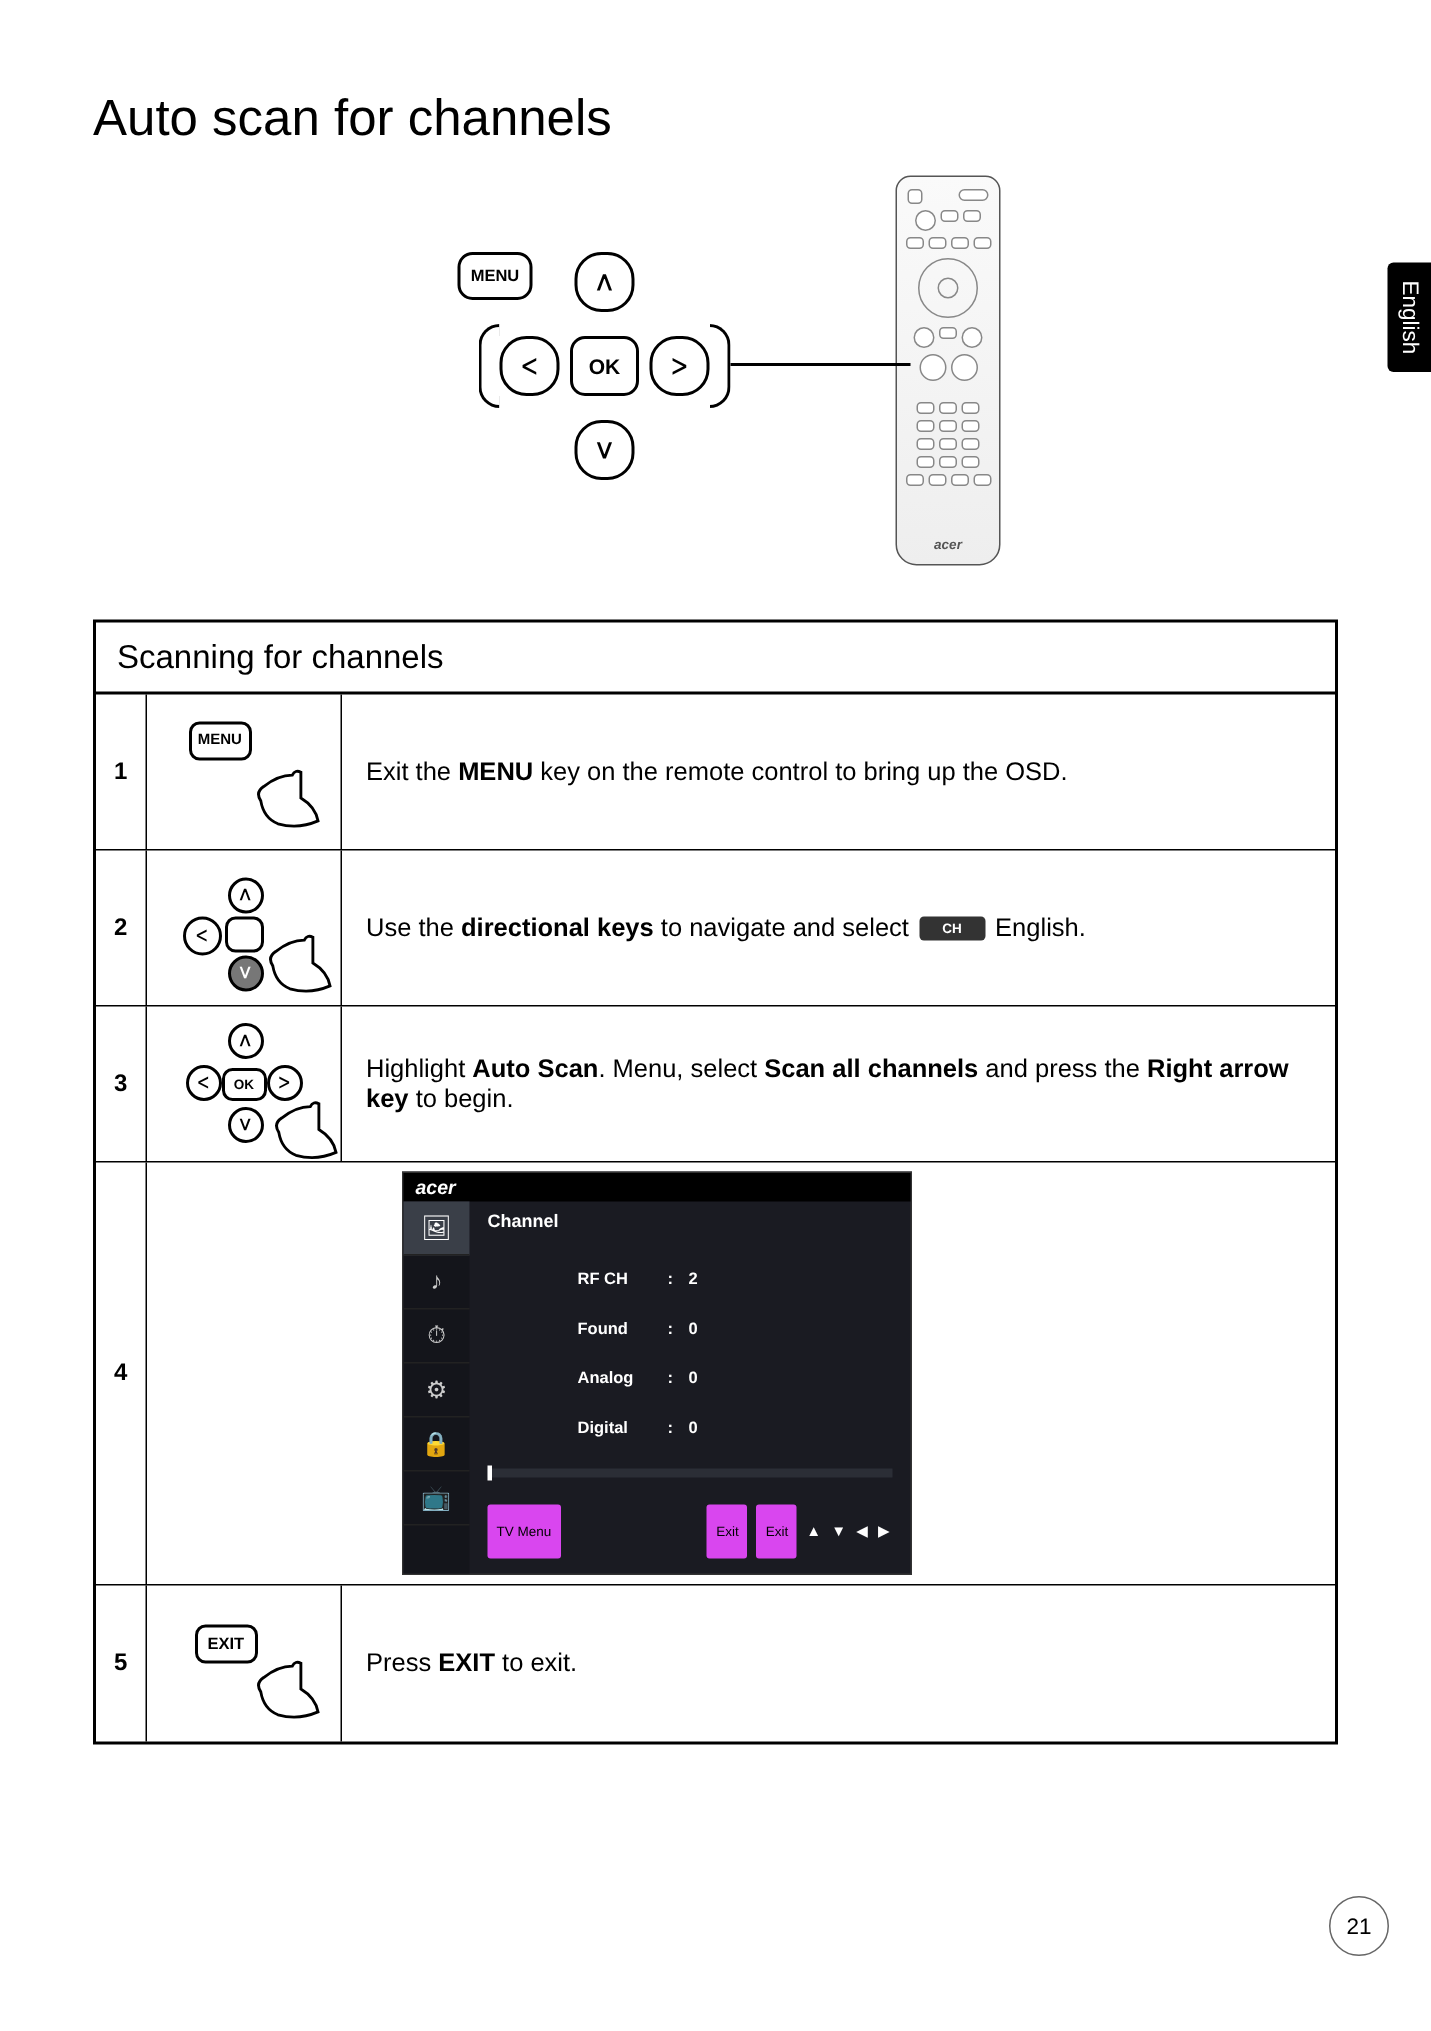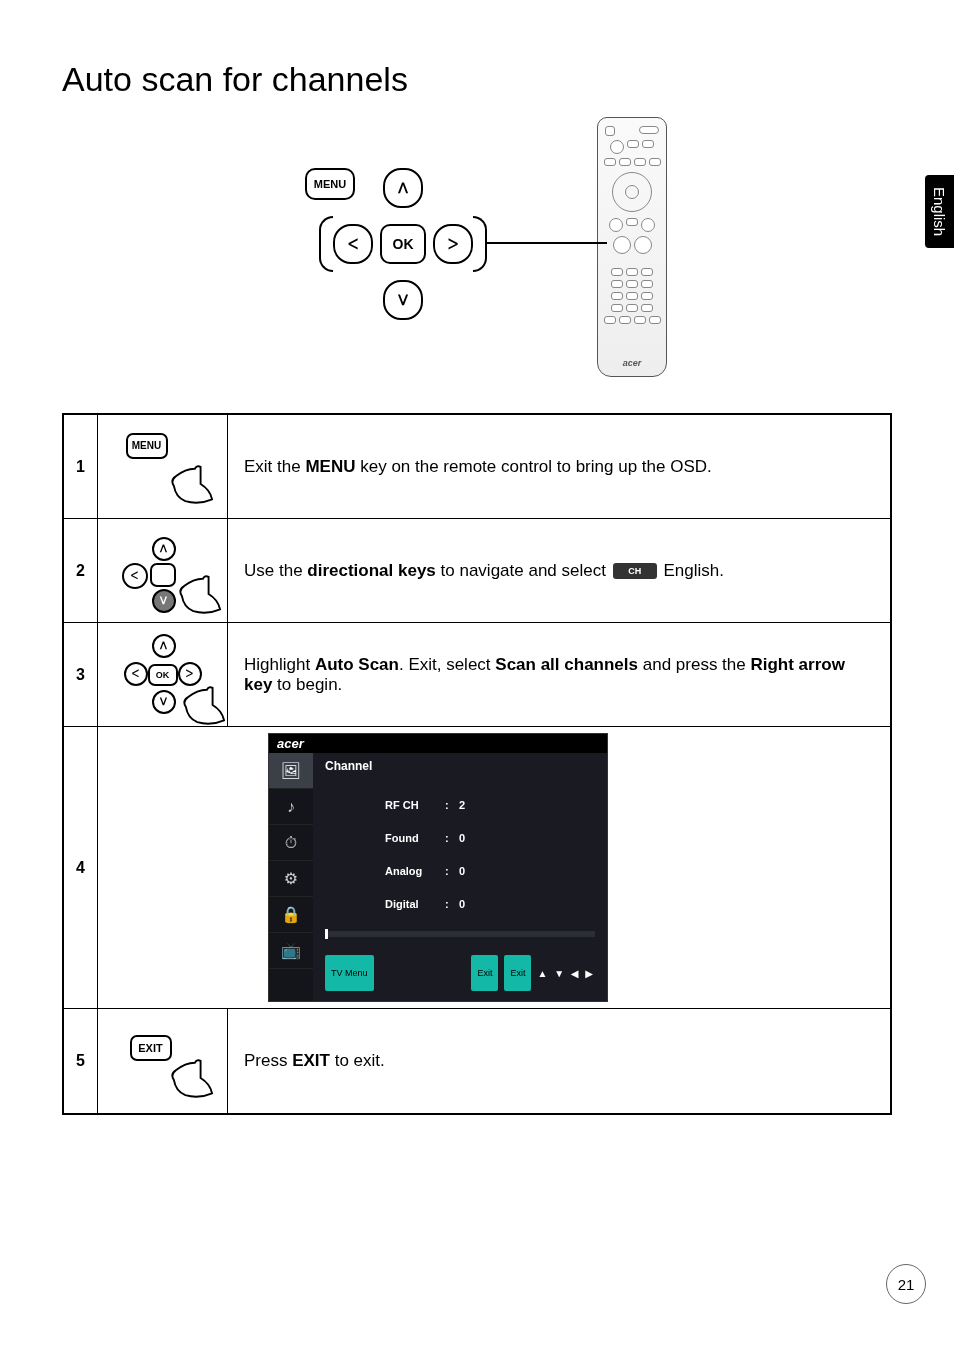--- a/index.html
+++ b/index.html
@@ -210,21 +210,21 @@
   .osd-icon.sel { background:#3a3f48; color:#fff; }
   .osd-main { flex:1; padding:6px 12px 10px 12px; }
   .osd-title { font-size:12px; font-weight:600; margin-bottom:26px; }
   .osd-field { display:flex; font-size:11px; font-weight:700; color:#fff; margin:21px 0; }
   .osd-field .lbl { width:60px; }
   .osd-field .colon { width:14px; }
   .osd-field .val { }
   .osd-bar { height:6px; background:#2b2e36; margin:6px 0 18px 0; position:relative; }
   .osd-bar::after { content:""; position:absolute; left:0; top:-2px; width:3px; height:10px; background:#fff; }
   .osd-footer { display:flex; align-items:center; gap:6px; font-size:10px; }
-  .osd-fbtn { background:#14b8a6; color:#000; padding:13px 6px; border-radius:2px; font-size:9px; }
+  .osd-fbtn { background:#d946ef; color:#000; padding:13px 6px; border-radius:2px; font-size:9px; }
   .osd-arrows { margin-left:auto; letter-spacing:2px; }
 
   .ch-icon {
     display:inline-flex; width:44px; height:16px;
     background:#333; color:#fff; border-radius:3px;
     align-items:center; justify-content:center;
     font-size:9px; font-weight:700; vertical-align:middle;
     margin:0 2px;
   }
 </style>
@@ -303,20 +303,21 @@
           <div class="rbtn"></div>
           <div class="rbtn"></div>
           <div class="rbtn"></div>
           <div class="rbtn"></div>
         </div>
       <div class="logo">acer</div>
     </div>
   </div>
 
   <div class="steps-table">
+    <div class="table-title">Scanning for channels</div>
 
     <div class="step-row">
       <div class="col-num">1</div>
       <div class="col-ill">
         <div class="ill">
           <div class="minibtn mini-menu">MENU</div>
           <div class="thumb">
             <svg viewBox="0 0 50 44">
                 <path d="M6 24 Q2 18 8 14 Q18 6 28 6 Q30 2 34 4 L34 22 Q44 28 46 38 Q32 44 18 40 Q8 36 6 24 Z" fill="none" stroke="#000" stroke-width="2"></path>
               </svg>
@@ -363,21 +364,21 @@
           <div class="minibtn mini-down2">ᐯ</div>
           <div class="thumb" style="right:-10px;bottom:-6px;">
             <svg viewBox="0 0 50 44">
                 <path d="M6 24 Q2 18 8 14 Q18 6 28 6 Q30 2 34 4 L34 22 Q44 28 46 38 Q32 44 18 40 Q8 36 6 24 Z" fill="none" stroke="#000" stroke-width="2"></path>
               </svg>
           </div>
         </div>
       </div>
       <div class="col-desc">
         <span>
-          <span>Highlight </span><span class="b">Auto Scan</span><span>. Exit, select </span><span class="b">Scan all channels</span><span> and press the </span><span class="b">Right arrow key</span><span> to begin.</span>
+          <span>Highlight </span><span class="b">Auto Scan</span><span>. Menu, select </span><span class="b">Scan all channels</span><span> and press the </span><span class="b">Right arrow key</span><span> to begin.</span>
         </span>
       </div>
     </div>
 
     <div class="step-row tall">
       <div class="col-num">4</div>
       <div class="col-ill" style="flex:1; justify-content:flex-start; padding-left:170px;">
         <div class="osd">
           <div class="osd-brand">acer</div>
           <div class="osd-body">

